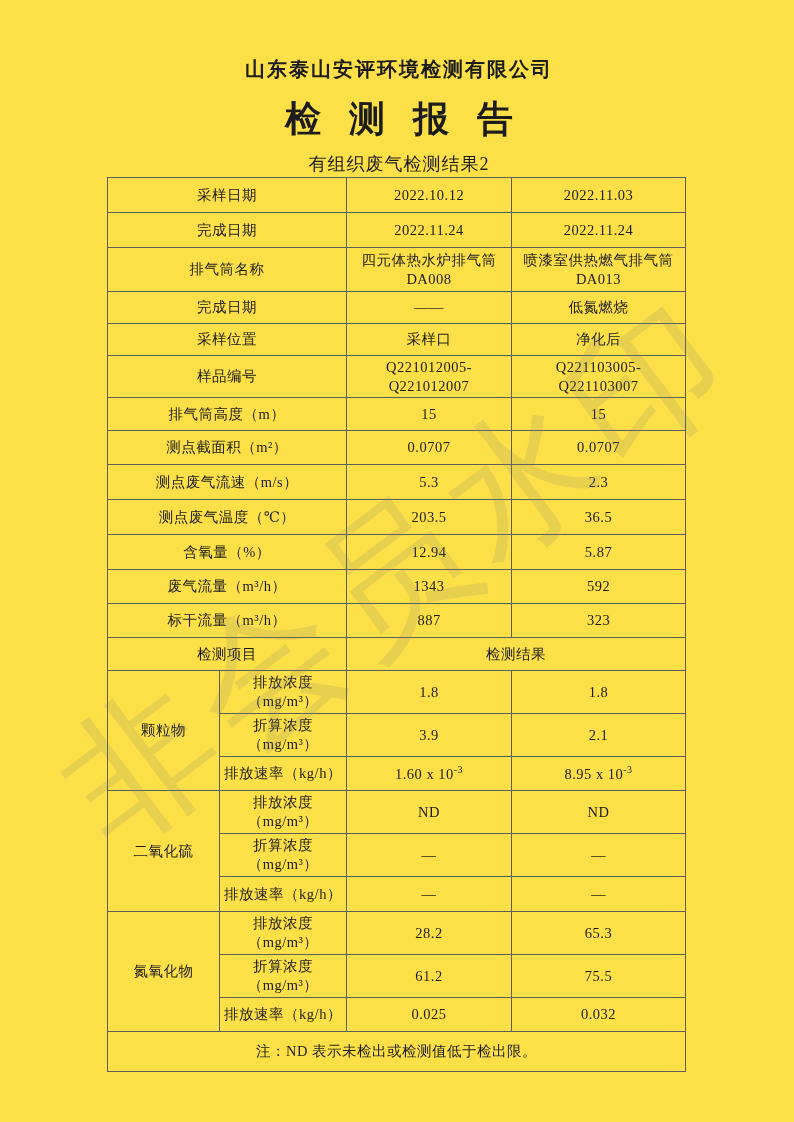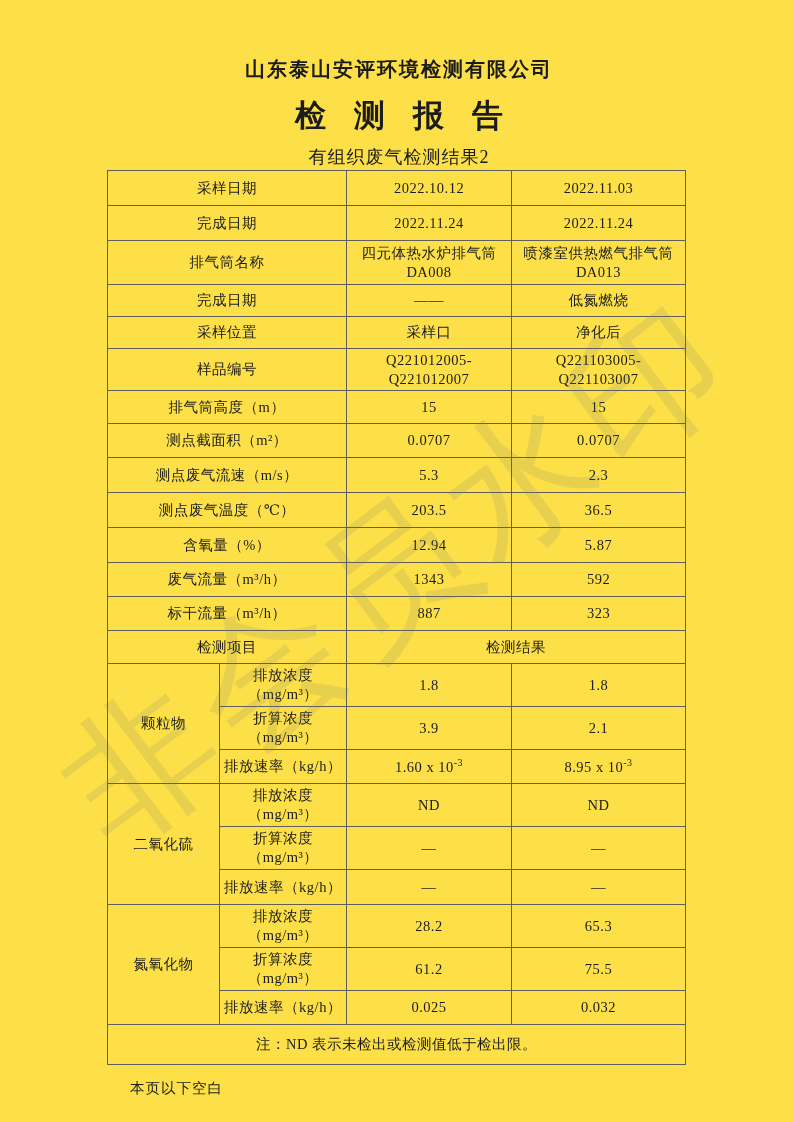--- a/index.html
+++ b/index.html
@@ -16,21 +16,21 @@
   .content { position:relative; padding:56px 92px 0 96px; }
 
   .company {
     text-align:center;
     font-size:20px; font-weight:bold;
     letter-spacing:2px;
     margin-bottom:12px;
   }
   .report-title {
     text-align:center;
-    font-size:31px; font-weight:bold;
+    font-size:36px; font-weight:bold;
     letter-spacing:28px;
     text-indent:28px;
     margin-bottom:8px;
   }
   .meta-row {
     display:flex; justify-content:space-between; align-items:flex-end;
     border-bottom:1.5px solid #2b2b2b;
     padding-bottom:2px;
   }
   .report-no { font-size:15px; letter-spacing:0.5px; }
@@ -234,17 +234,16 @@
         <td>0.025</td>
         <td>0.032</td>
       </tr>
 
       <tr class="rh-note">
         <td colspan="4" class="note-cell">注：ND 表示未检出或检测值低于检出限。</td>
       </tr>
     </tbody>
       </table>
 
-    <div class="footer-blank">本页以下空白</div>
   </div>
 
   <div class="watermark">非会员水印</div>
 </div>
 
 </body></html>

